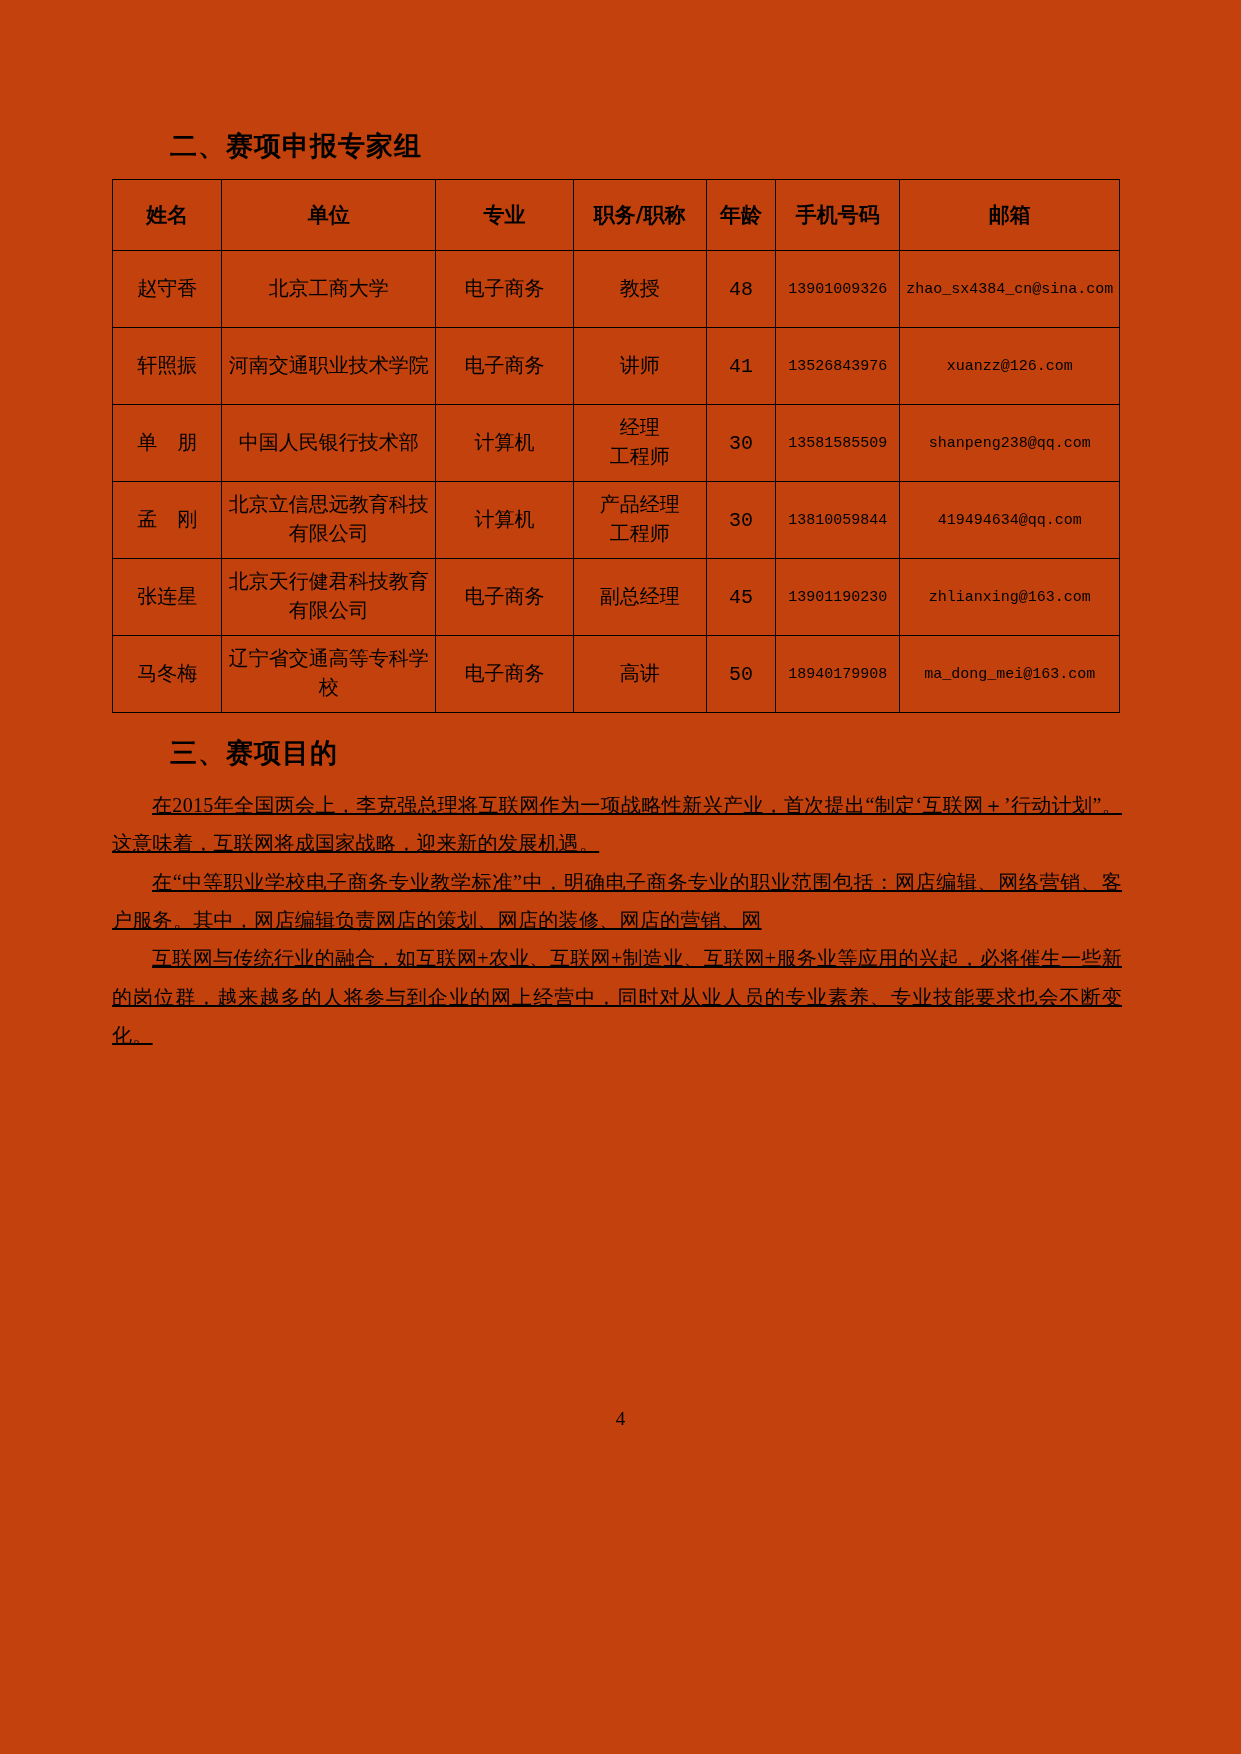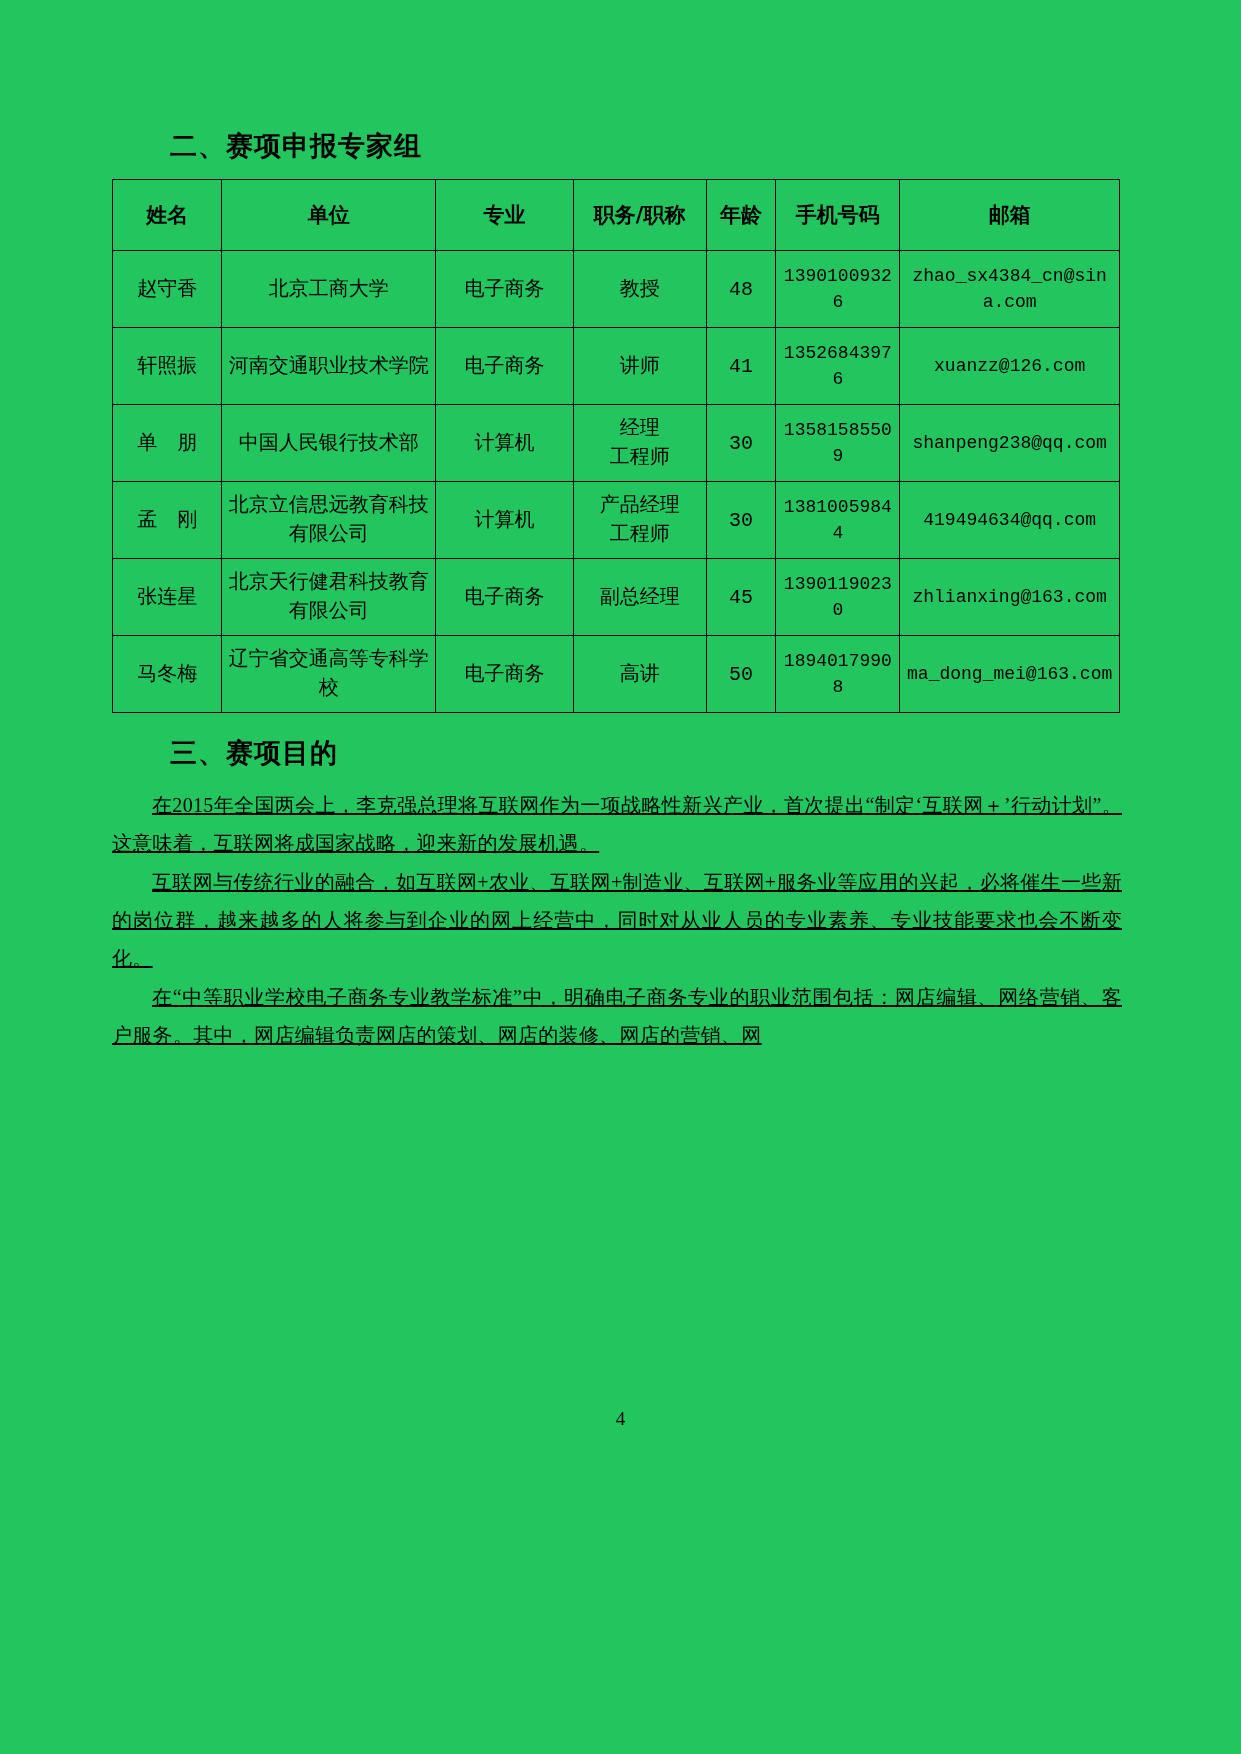--- a/index.html
+++ b/index.html
@@ -10,21 +10,21 @@
   }
   body {
     font-family: "Liberation Serif", "DejaVu Serif", serif;
     color: #000000;
   }
   .page {
     position: relative;
     width: 1241px;
     height: 1754px;
     margin: 0 auto;
-    background: #22c55e;
+    background: #c2410c;
     box-sizing: border-box;
     overflow: hidden;
   }
   .content {
     position: absolute;
     left: 112px;
     top: 0;
     width: 1010px;
   }
 
@@ -65,21 +65,21 @@
     font-size: 21px;
     height: 62px;
   }
   table.expert-table tbody td {
     height: 68px;
     font-family: Liberation Mono, monospace;
   }
   
   td.mono, th.mono {
     font-family: "DejaVu Sans Mono", "Liberation Mono", monospace;
-    font-size: 18px;
+    font-size: 15px;
     letter-spacing: 0px;
     line-height: 1.7;
   }
   th.mono { font-family: "DejaVu Sans", "Liberation Sans", sans-serif; }
   td.email {
     text-align: left;
     padding-left: 9px;
   }
   td.unit {
     text-align: left;
@@ -201,19 +201,19 @@
             <td>50</td>
             <td class="mono">18940179908</td>
             <td class="mono email">ma_dong_mei@163.com</td>
           </tr>
         </tbody>
     </table>
 
     <h2 class="section-heading" id="heading-three">三、赛项目的</h2>
 
     <p class="body-text">在2015年全国两会上，李克强总理将互联网作为一项战略性新兴产业，首次提出“制定‘互联网＋’行动计划”。这意味着，互联网将成国家战略，迎来新的发展机遇。</p>
+    <p class="body-text">在“中等职业学校电子商务专业教学标准”中，明确电子商务专业的职业范围包括：网店编辑、网络营销、客户服务。其中，网店编辑负责网店的策划、网店的装修、网店的营销、网</p>
     <p class="body-text">互联网与传统行业的融合，如互联网+农业、互联网+制造业、互联网+服务业等应用的兴起，必将催生一些新的岗位群，越来越多的人将参与到企业的网上经营中，同时对从业人员的专业素养、专业技能要求也会不断变化。</p>
-    <p class="body-text">在“中等职业学校电子商务专业教学标准”中，明确电子商务专业的职业范围包括：网店编辑、网络营销、客户服务。其中，网店编辑负责网店的策划、网店的装修、网店的营销、网</p>
 
   </div>
 
   <div class="page-number">4</div>
 </div>
 
 </body></html>

